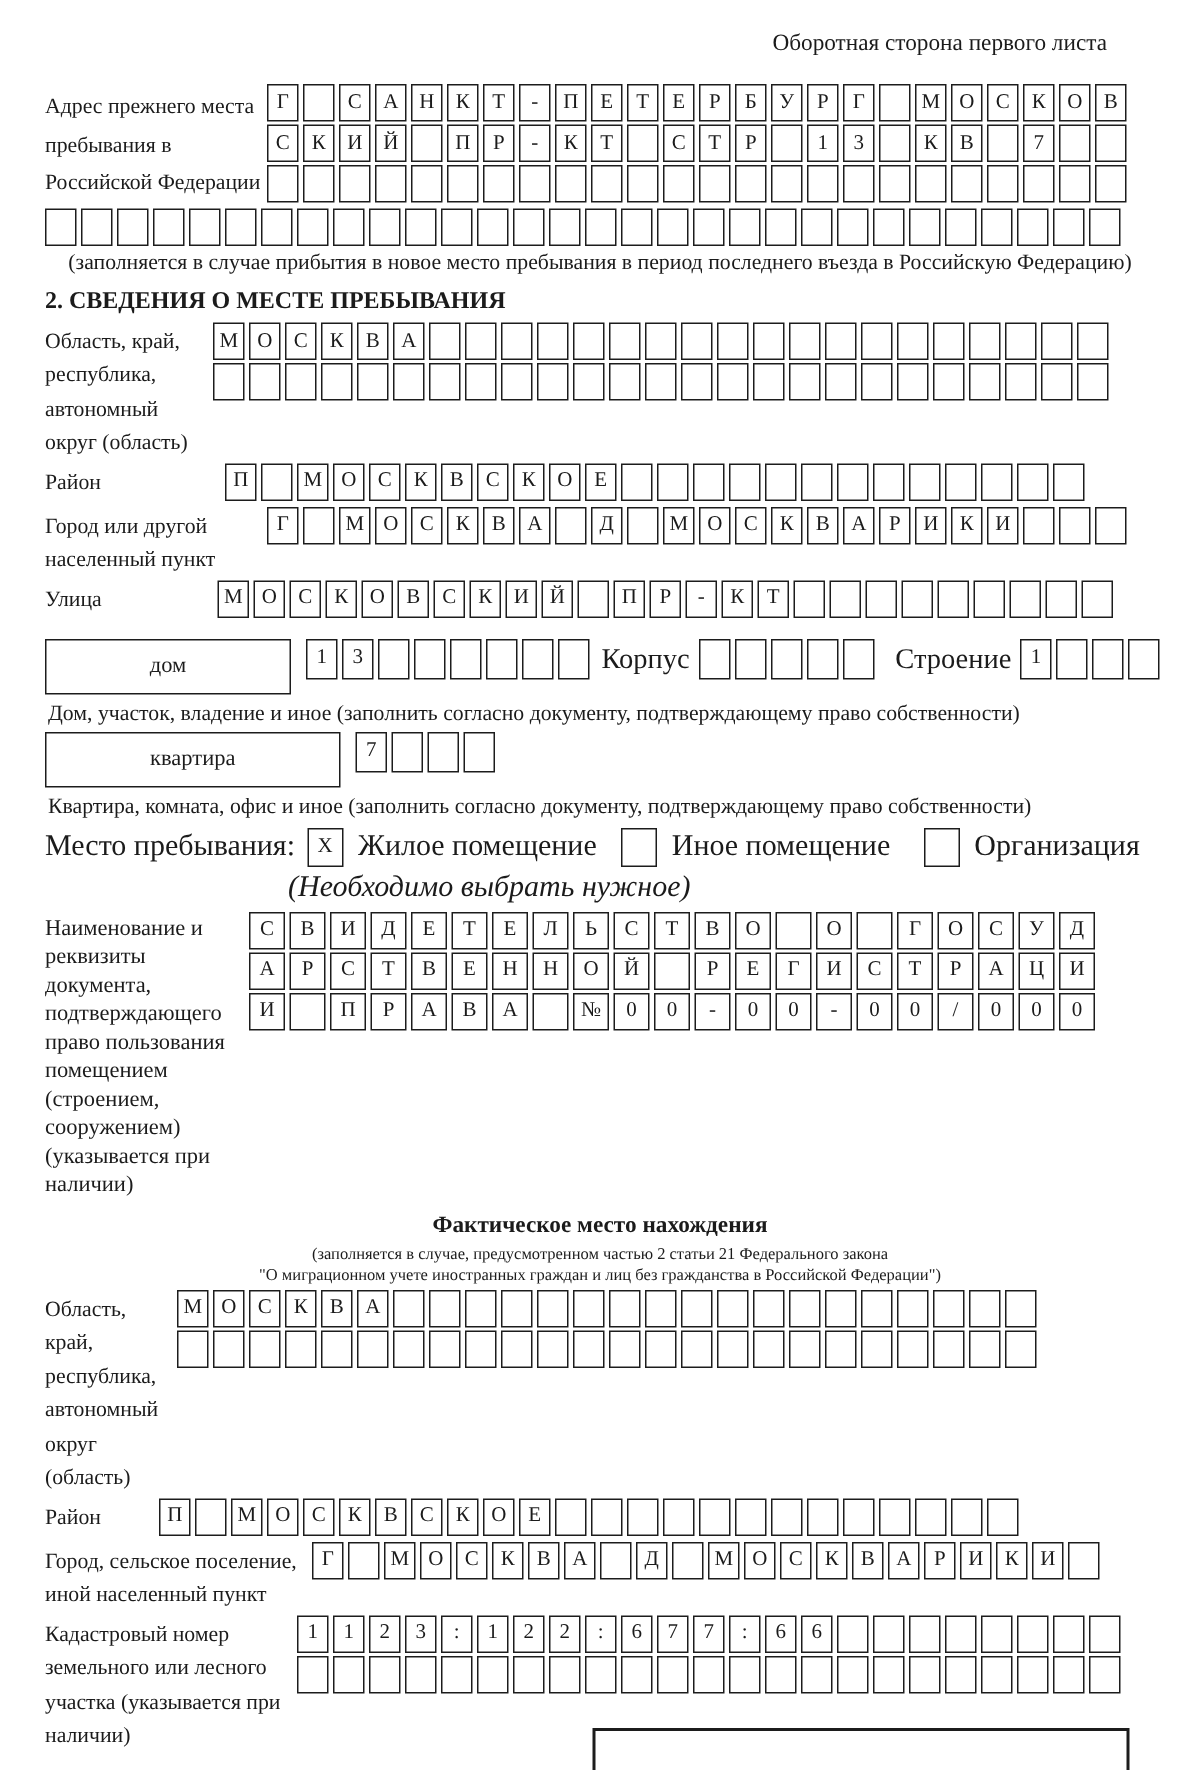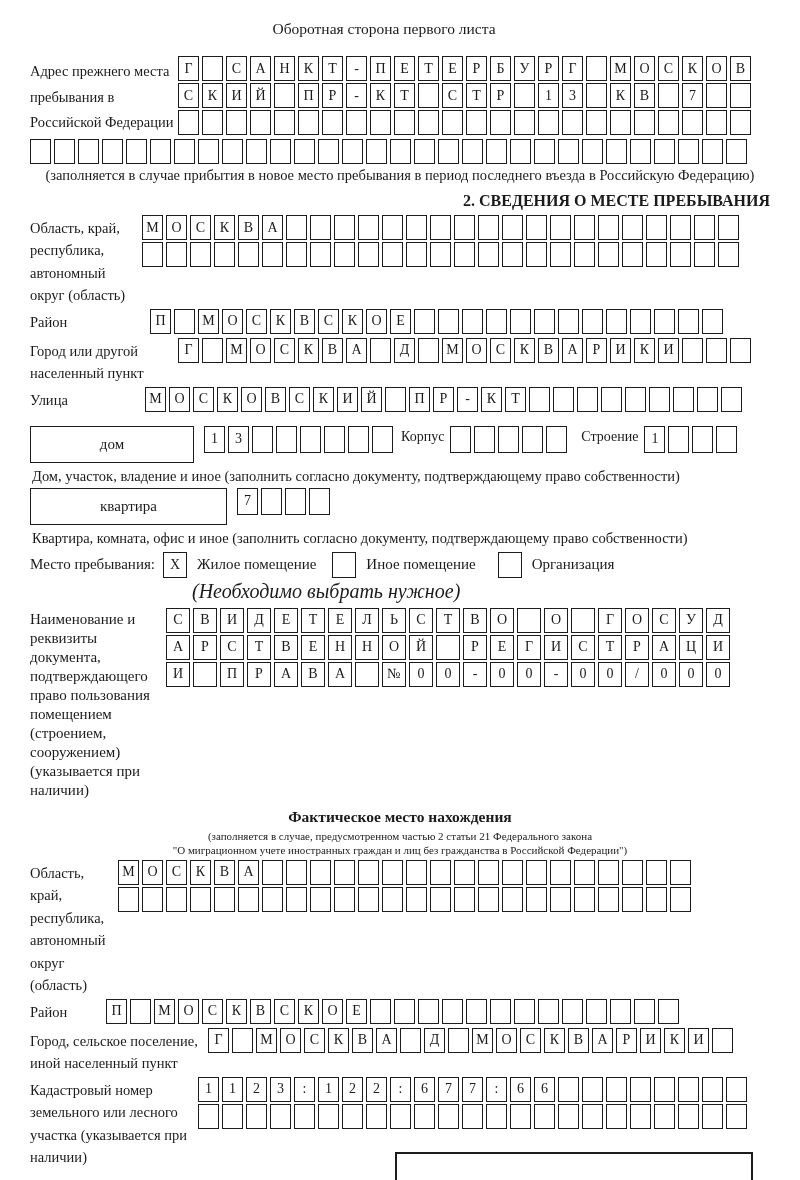--- a/index.html
+++ b/index.html
@@ -5,53 +5,53 @@
   html,body{margin:0;padding:0;background:#ffffff;}
   .page{
     position:relative;
     width:800px;height:1180px;
     background:#fff;color:#1b1b1b;
     font-family:"Liberation Serif","DejaVu Serif",serif;
     box-sizing:border-box;
     padding:20px 30px 0 30px;
     overflow:hidden;
   }
-  .corner{ text-align:center; padding-right:32px; font-size:15.5px; }
+  .corner{ text-align:right; padding-right:32px; font-size:15.5px; }
   .field{ display:flex; align-items:flex-start; margin-bottom:2px; }
   .flabel{ font-size:14.5px; line-height:1.55; padding-top:2px; }
   .w148{flex:0 0 148px;} .w112{flex:0 0 112px;} .w120{flex:0 0 120px;}
   .w115{flex:0 0 115px;} .w136{flex:0 0 136px; line-height:19px; font-size:15px;}
   .w88{flex:0 0 88px;} .w76{flex:0 0 76px;} .w178{flex:0 0 178px;} .w168{flex:0 0 168px;}
   .rows{ display:flex; flex-direction:column; }
   .cellrow{ display:flex; gap:3px; margin-bottom:2px; }
   .cell{
     flex:0 0 auto; width:21px; height:25px;
     border:1.7px solid #1c1c1c; box-sizing:border-box;
     display:flex; align-items:center; justify-content:center;
     font-size:14px;
   }
   .doc-rows .cell{ width:24px; }
   .fullrow{ margin-top:2px; }
   .note-center{ text-align:center; font-size:14.5px; margin-top:3px; }
-  .h2{ text-align:right; font-weight:bold; font-size:16px; margin:8px 0 5px 0; }
+  .h2{ text-align:left; font-weight:bold; font-size:16px; margin:8px 0 5px 0; }
   .h3{ text-align:center; font-weight:bold; font-size:15.5px; margin:8px 0 4px 0; }
   .houserow{ display:flex; align-items:flex-start; margin-top:12px; }
   .houserow.kv{ margin-top:2px; }
   .bigbox{
     border:1.7px solid #1c1c1c; box-sizing:border-box; height:37px;
     display:flex; align-items:center; justify-content:center;
     font-size:15px; margin-right:10px;
   }
   .bw164{flex:0 0 164px;} .bw197{flex:0 0 197px;}
   .houserow .cellrow{ margin-bottom:0; }
   .houserow .cell{ height:27px; }
-  .inlinelabel{ font-size:14px; margin:3px 6px 0 8px; }
+  .inlinelabel{ font-size:19px; margin:3px 6px 0 8px; }
   .caption{ font-size:14.5px; margin:5px 0 3px 2px; }
   .mesto{ display:flex; align-items:center; margin-top:5px; }
-  .mesto .mlabel{ font-size:15px; }
+  .mesto .mlabel{ font-size:20px; }
   .checkbox{
     width:24px; height:26px; border:1.7px solid #1c1c1c; box-sizing:border-box;
     display:flex; align-items:center; justify-content:center; font-size:14px;
     margin:0 10px 0 8px; flex:0 0 auto;
   }
   .cb2{ margin-left:16px; } .cb3{ margin-left:22px; }
   .mesto-note{ font-size:20px; margin:2px 0 0 162px;font-style:italic; }
   .docfield{ margin-top:5px; }
   .fact-note{ text-align:center; font-size:11px; margin-top:2px; }
   .stampbox{

